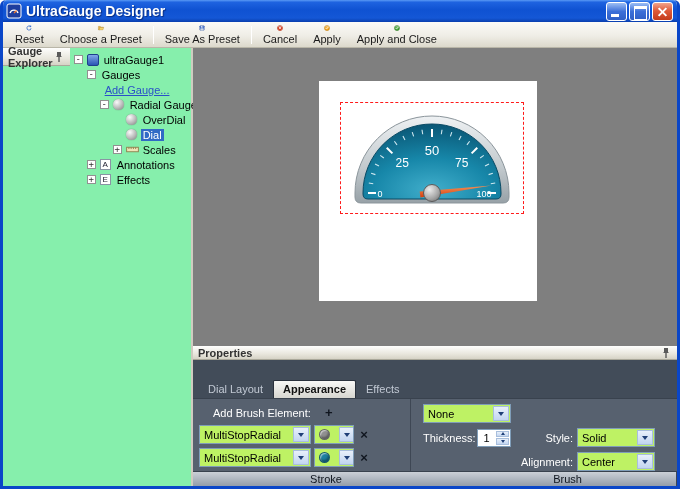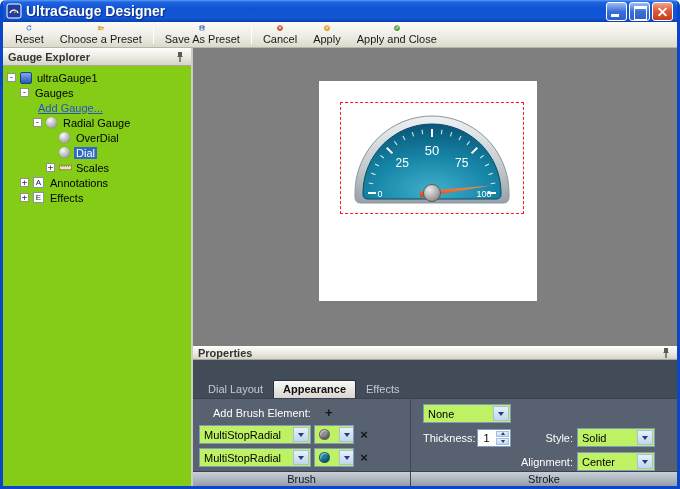--- a/index.html
+++ b/index.html
@@ -20,21 +20,21 @@
   .btn-close::before{transform:rotate(45deg);}
   .btn-close::after{transform:rotate(-45deg);}
   
   .toolbar{height:26px;background:linear-gradient(#FBFAF7,#EFEDE6 55%,#DCD9CC);border-bottom:1px solid #B9B6A8;
            display:flex;align-items:center;padding:0 4px;}
   .tool-btn{display:flex;align-items:center;gap:2px;height:22px;padding:0 7px;font-size:11px;color:#1A1A1A;
             border:1px solid transparent;border-radius:2px;cursor:default;flex-direction:column;}
   .tool-sep{width:1px;height:18px;background:#C3C0B2;border-right:1px solid #FFF;margin:0 3px;}
   
   .main{display:flex;height:438px;}
-  .explorer{width:190px;background:#84cc16;border-right:2px solid #CFCCC0;display:flex;flex-direction:column;}
+  .explorer{width:190px;background:#86efac;border-right:2px solid #CFCCC0;display:flex;flex-direction:row;}
   .panel-header{height:18px;background:linear-gradient(#FEFEFD,#E9E7DE 60%,#D6D3C6);border-bottom:1px solid #AAA89A;
                 display:flex;align-items:center;padding:0 5px;font-size:11px;font-weight:bold;color:#333;}
   .panel-header .ph-label{flex:1;}
   
   .tree{padding-top:4px;}
   .trow{display:flex;align-items:center;height:15px;font-size:11px;color:#000;cursor:default;}
   .d0{padding-left:4px;}.d1{padding-left:17px;}.d2{padding-left:30px;}.d3{padding-left:43px;}
   .link-row{padding-left:33px;}
   .exp{width:13px;display:flex;align-items:center;flex-shrink:0;}
   .exp-box{width:9px;height:9px;border:1px solid #919191;background:#fff;font-size:9px;line-height:7px;text-align:center;
@@ -382,20 +382,20 @@
                 </div>
                 <span class="plabel lbl-align">Alignment:</span>
                 <div class="combo w-sty">
                   <span class="ctext">Center</span>
                   <span class="carrow"></span>
                 </div>
               </div>
             </div>
           </div>
           <div class="props-footers">
+            <div class="pfooter f-stroke">Stroke</div>
             <div class="pfooter f-brush">Brush</div>
-            <div class="pfooter f-stroke">Stroke</div>
           </div>
         </div>
       </div>
     </div>
   </div>
 </div>
 
 </body></html>

